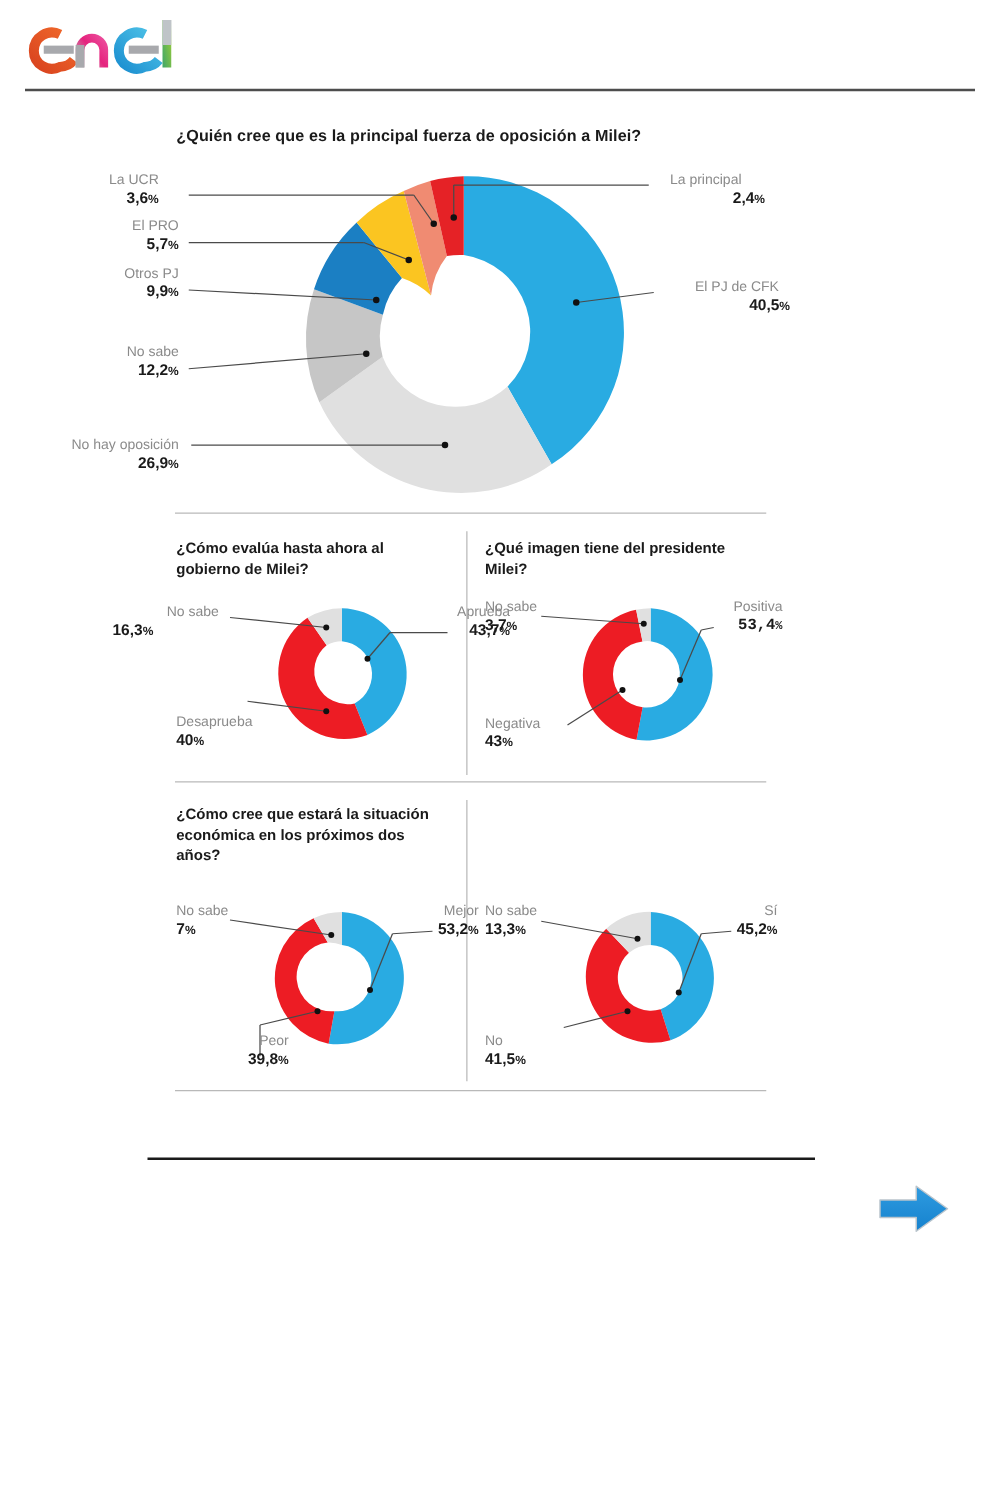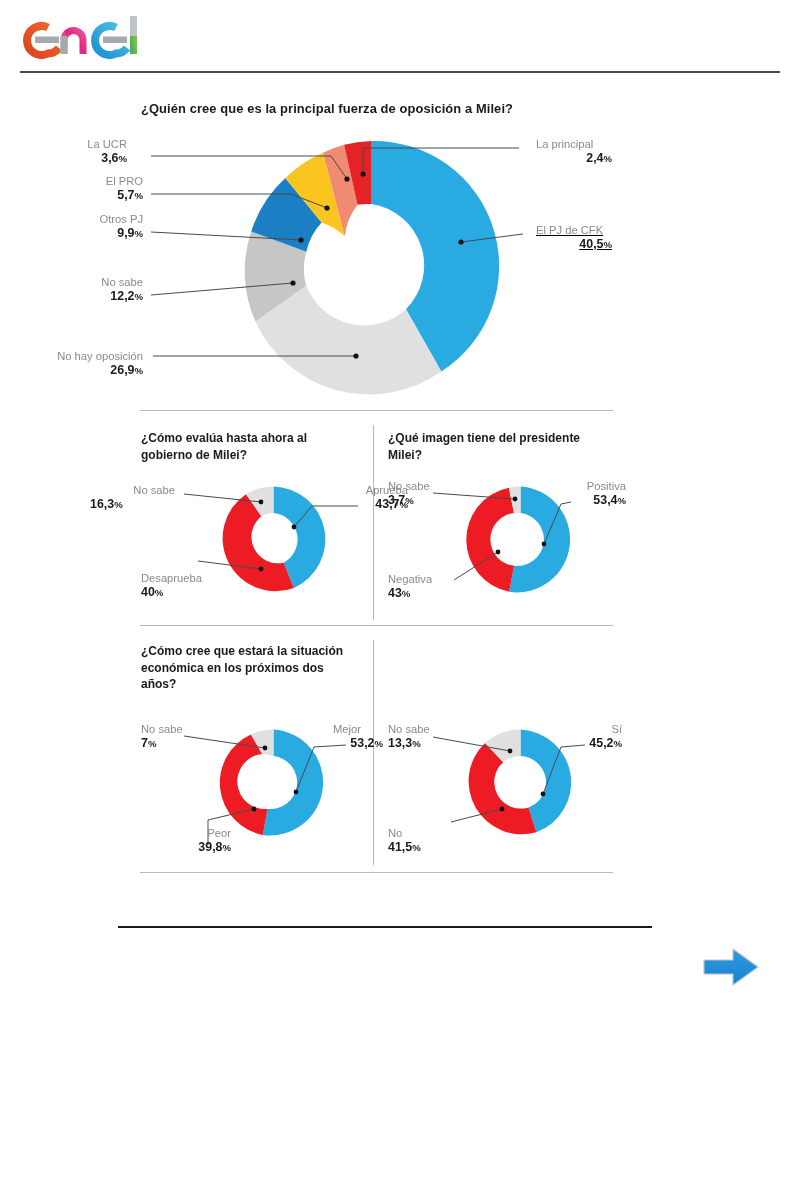--- a/index.html
+++ b/index.html
@@ -164,21 +164,21 @@
     <div class="val"><span>12,2</span><span class="pc">%</span></div>
   </div>
   <div class="lbl right" style="left:0px; top:349px; width:143px;">
     <div class="name">No hay oposición</div>
     <div class="val"><span>26,9</span><span class="pc">%</span></div>
   </div>
   <div class="lbl left" style="left:536px; top:137px; width:140px;">
     <div class="name">La principal</div>
     <div class="val" style="width:76px; text-align:right;"><span>2,4</span><span class="pc">%</span></div>
   </div>
-  <div class="lbl left" style="left:536px; top:223px; width:140px;text-decoration:underline;">
+  <div class="lbl left" style="left:556px; top:223px; width:140px;">
     <div class="name">El PJ de CFK</div>
     <div class="val" style="width:76px; text-align:right;"><span>40,5</span><span class="pc">%</span></div>
   </div>
 
   <div class="hdiv" style="left:140px; top:410px; width:473px;"></div>
   <div class="vdiv" style="left:373px; top:425px; height:195px;"></div>
   <div class="hdiv" style="left:140px; top:625px; width:473px;"></div>
   <div class="vdiv" style="left:373px; top:640px; height:225px;"></div>
   <div class="hdiv" style="left:140px; top:872px; width:473px;"></div>
 
@@ -240,21 +240,21 @@
         <circle cx="52" cy="17" r="2.4" stroke="none"></circle>
       </g>
     </svg>
   </div>
   <div class="lbl left" style="left:388px; top:479px; width:85px;">
     <div class="name">No sabe</div>
     <div class="val"><span>3,7</span><span class="pc">%</span></div>
   </div>
   <div class="lbl left" style="left:556px; top:479px; width:70px;">
     <div class="name" style="text-align:right;">Positiva</div>
-    <div class="val" style="text-align:right;"><span>53,4</span><span class="pc">%</span></div>
+    <div class="val" style="text-align:right;font-family:Liberation Mono, monospace;"><span>53,4</span><span class="pc">%</span></div>
   </div>
   <div class="lbl left" style="left:388px; top:572px; width:90px;">
     <div class="name">Negativa</div>
     <div class="val"><span>43</span><span class="pc">%</span></div>
   </div>
 
   <div class="small-title" style="position:absolute; left:141px; top:643px; width:225px;">
     <div>¿Cómo cree que estará la situación</div>
     <div>económica en los próximos dos</div>
     <div>años?</div>
@@ -277,21 +277,21 @@
         <line x1="49" y1="23" x2="-32" y2="11"></line>
         <circle cx="49" cy="23" r="2.4" stroke="none"></circle>
       </g>
     </svg>
   </div>
   <div class="lbl left" style="left:141px; top:722px; width:85px;">
     <div class="name">No sabe</div>
     <div class="val"><span>7</span><span class="pc">%</span></div>
   </div>
   <div class="lbl left" style="left:311px; top:722px; width:72px;">
-    <div class="name" style="text-align:center;">Mejor</div>
+    <div class="name" style="text-align:right;">Mejor</div>
     <div class="val" style="text-align:right;"><span>53,2</span><span class="pc">%</span></div>
   </div>
   <div class="lbl left" style="left:141px; top:826px; width:90px;text-align:right;">
     <div class="name">Peor</div>
     <div class="val"><span>39,8</span><span class="pc">%</span></div>
   </div>
 
   <div class="chart-wrap" style="left:463px; top:725px; width:115px; height:115px;">
     <svg class="donut-svg" width="115" height="115" viewBox="0 0 115 115">
 

